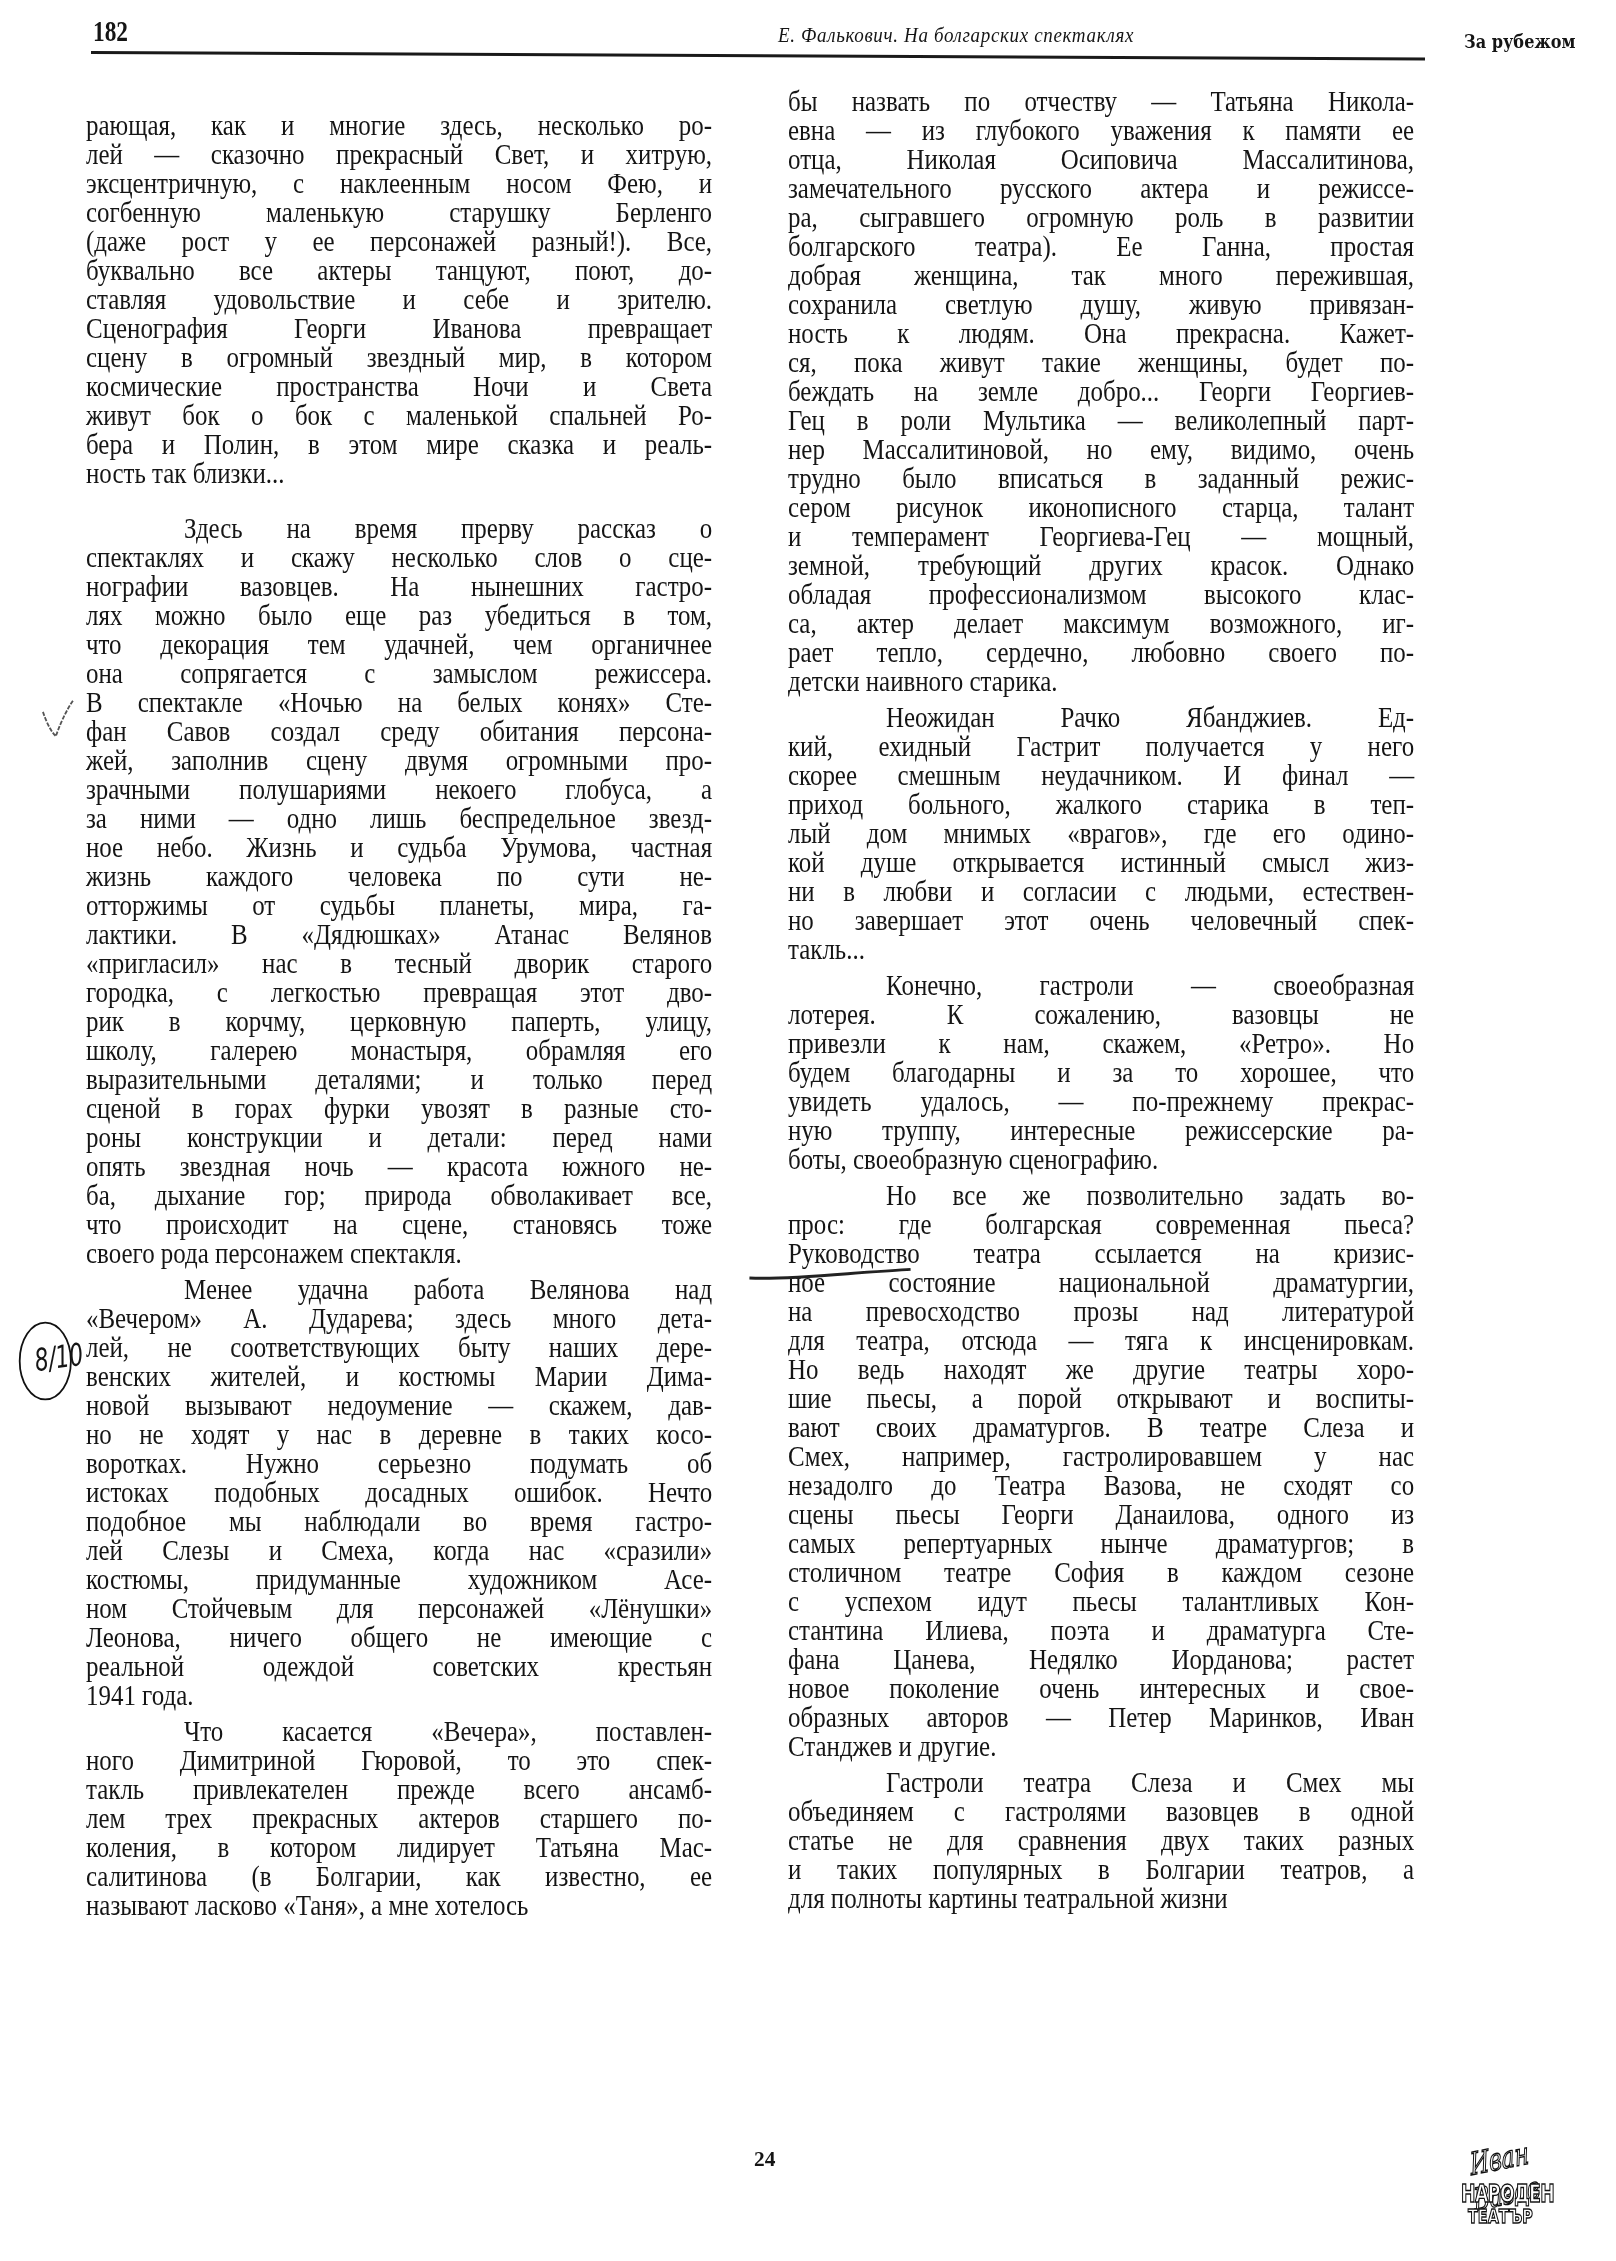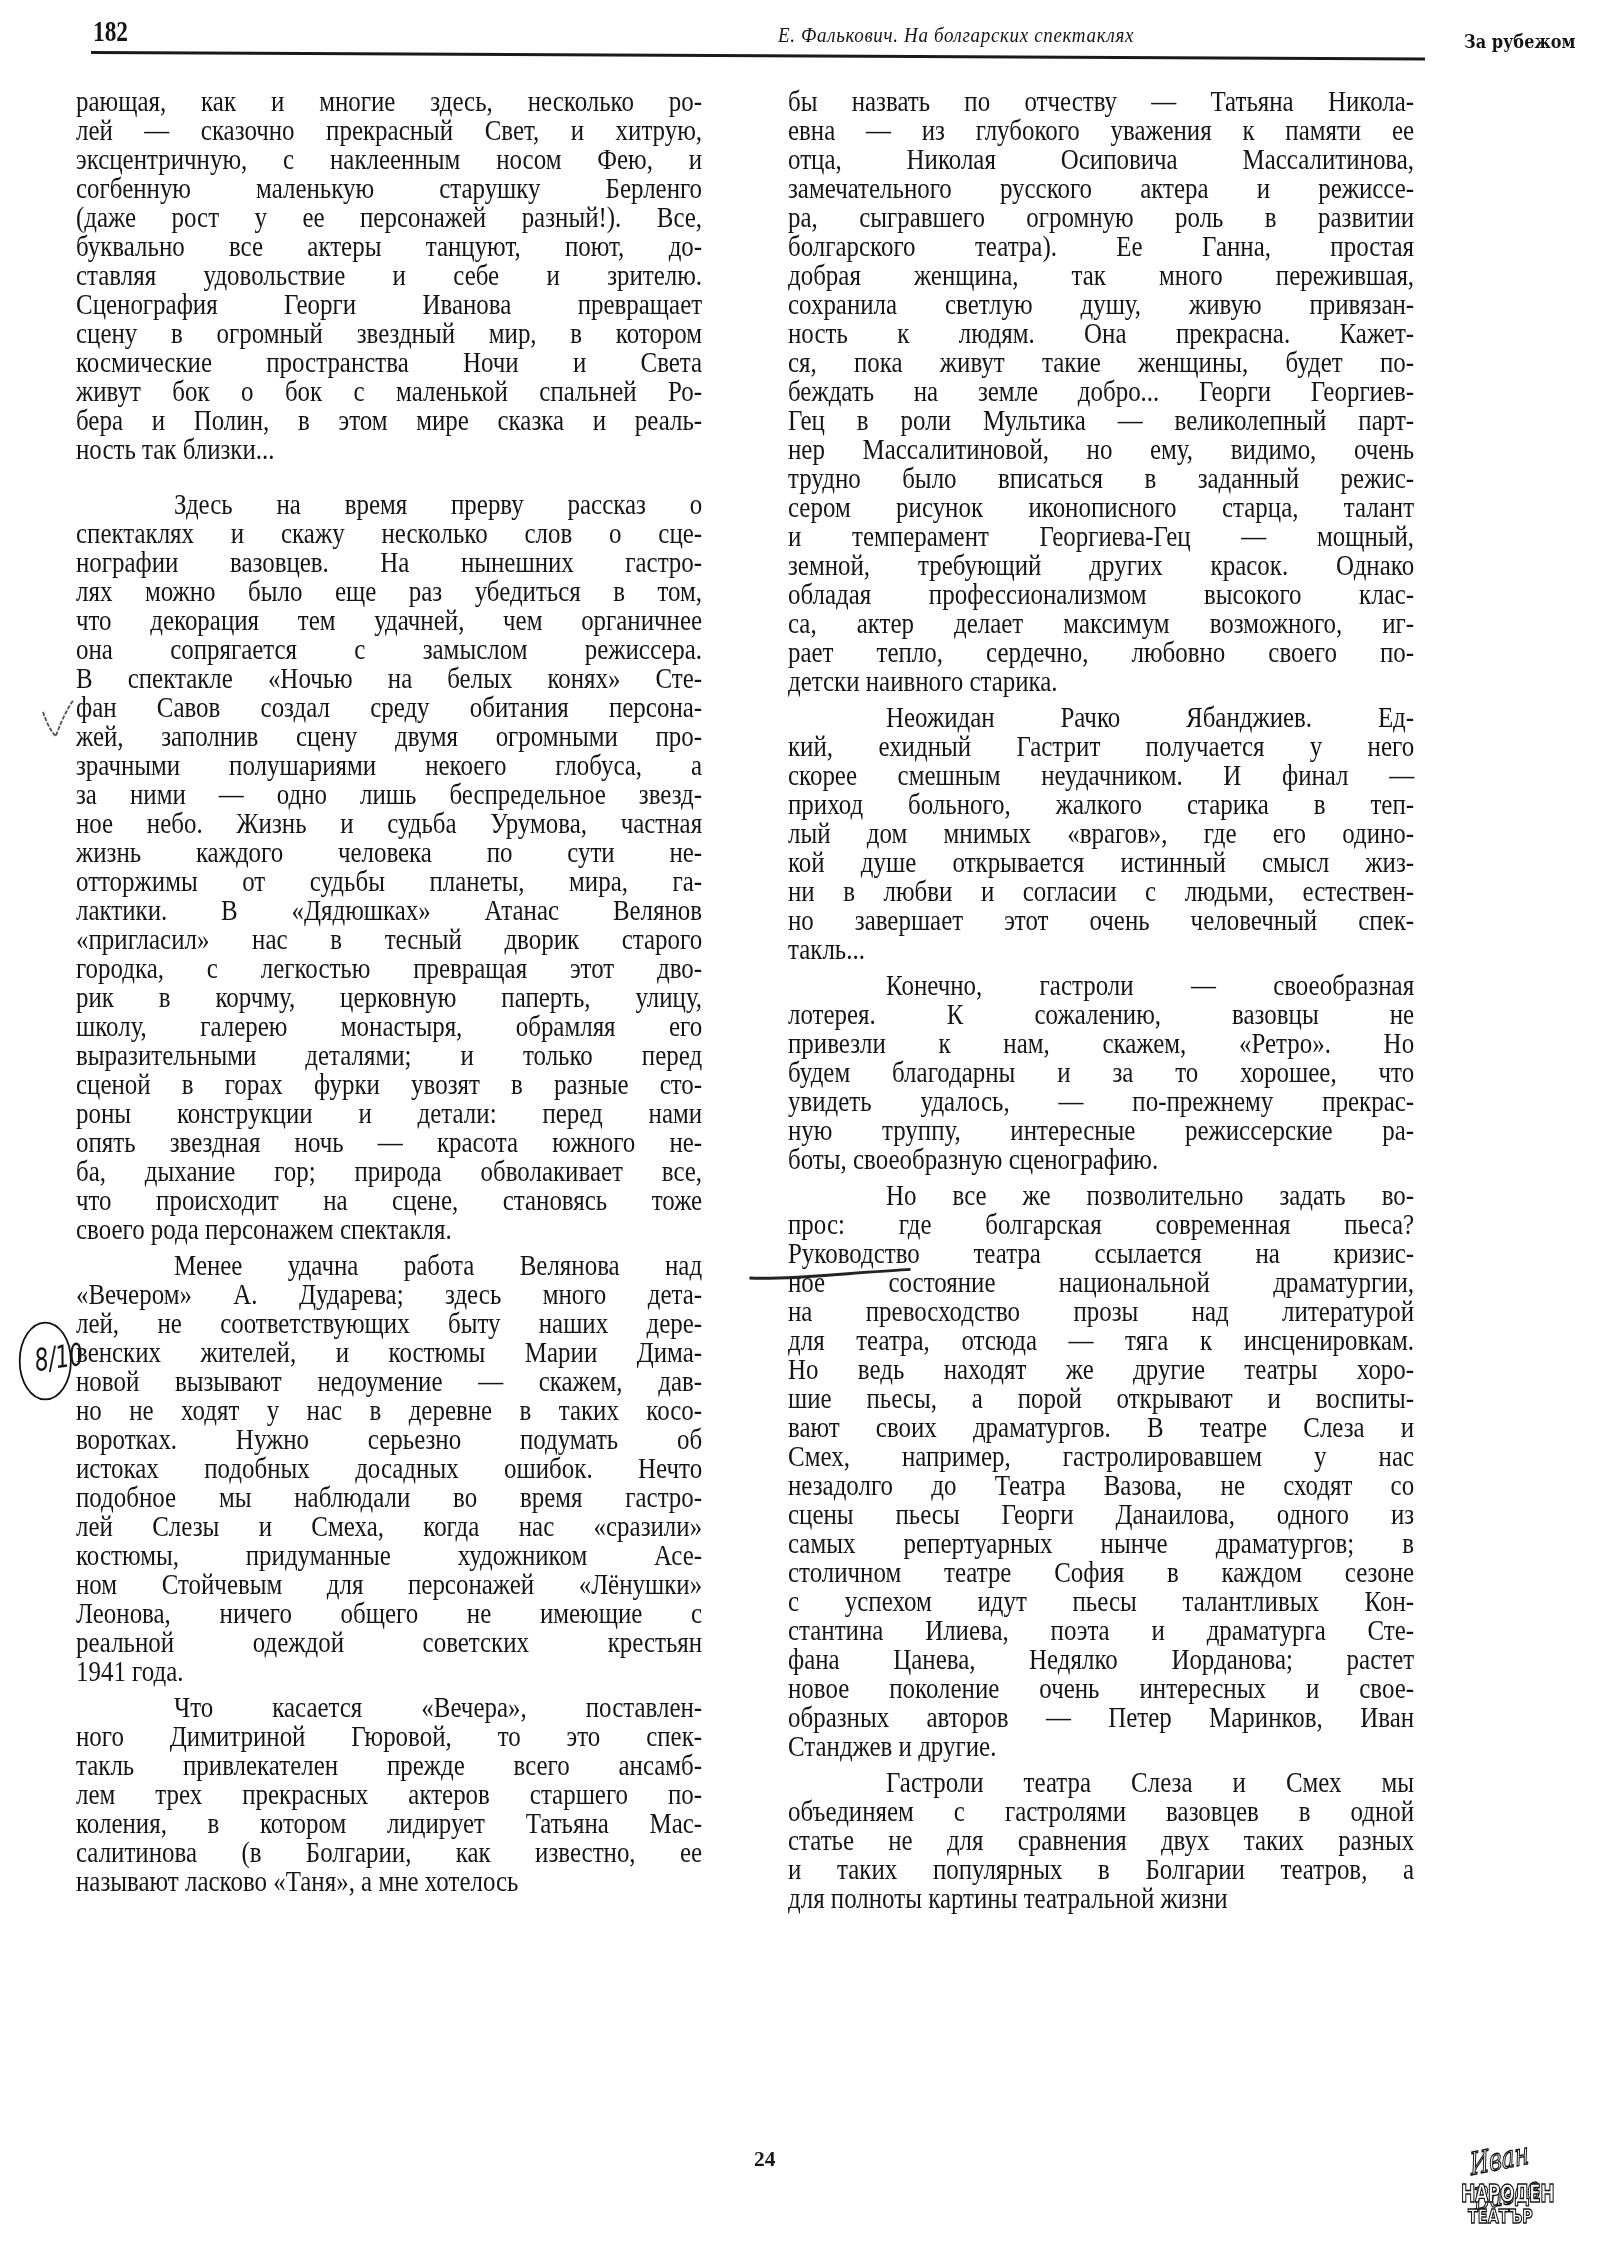--- a/index.html
+++ b/index.html
@@ -9,21 +9,21 @@
   .page-num { position:absolute; left:93px; top:15.7px; font-size:28.5px; font-weight:bold;
               font-family:"Liberation Serif",serif; transform:scaleX(0.82); transform-origin:left; }
   .running-title { position:absolute; left:778px; top:24px; font-size:20.7px; font-style:italic;
                    letter-spacing:0.7px; transform:scaleX(0.92); transform-origin:left; }
   .section-label { position:absolute; left:1464px; top:30px; font-size:19px; font-weight:bold;
                    font-family:"DejaVu Serif",serif; transform:scaleX(0.85); transform-origin:left; }
   .rule { position:absolute; left:91px; top:51px; width:1334px; height:2.9px; background:#1a1a1a;
           transform:rotate(0.28deg); transform-origin:left; }
   .col { position:absolute; top:87px; width:626px; font-size:29px; line-height:29px;
          font-family:"Liberation Serif",serif; }
-  .col-left { left:76px; }
+  .col-left { left:86px;margin-top:24px; }
   .col-right { left:788px; }
   .line { display:block; white-space:nowrap; text-align:justify; text-align-last:justify;
           transform:scaleX(0.86); transform-origin:left; width:116.3%; }
   .line.end { text-align-last:left; }
   .line.indent { padding-left:114px; box-sizing:border-box; }
   .gap { height:26px; }
   .gap-sm { height:7.1px; }
   .footer-num { position:absolute; left:754px; top:2147px; font-size:21.4px; font-weight:bold; }
   .logo { position:absolute; left:1461px; top:2146px; width:121px; height:80px; }
   .logo .script { position:absolute; left:11.4px; top:0; font-size:31px; font-style:italic;

